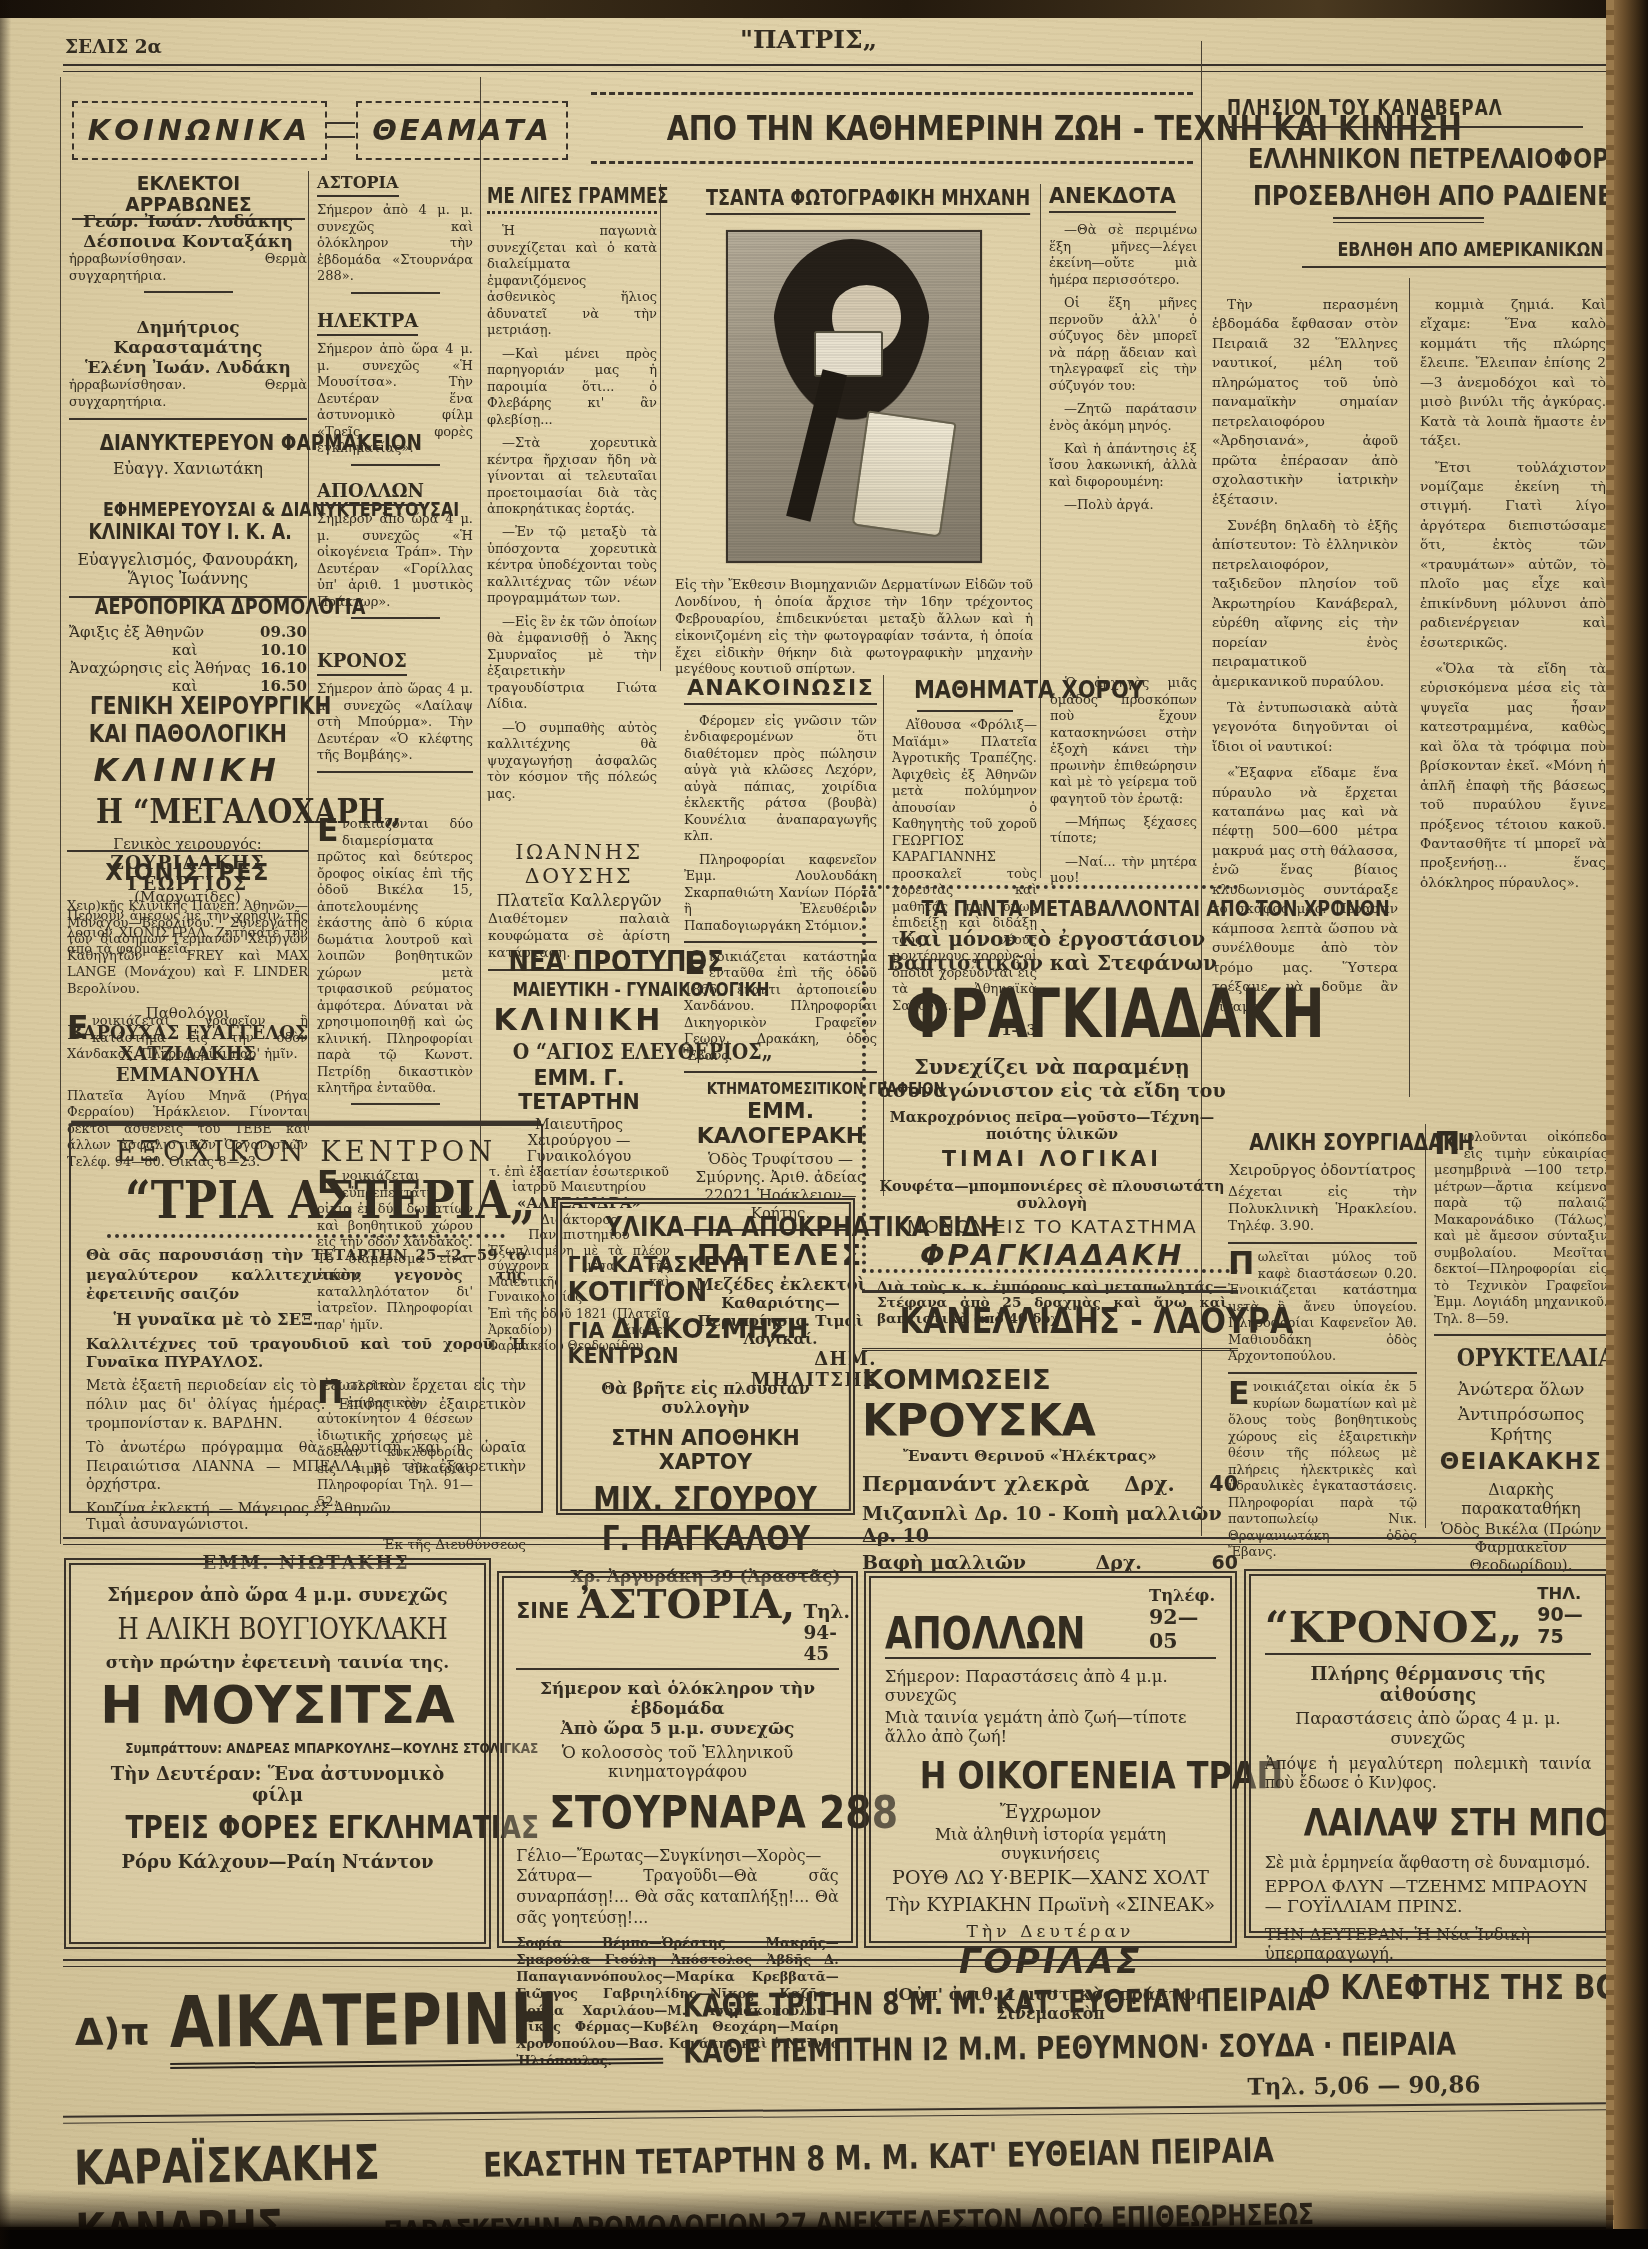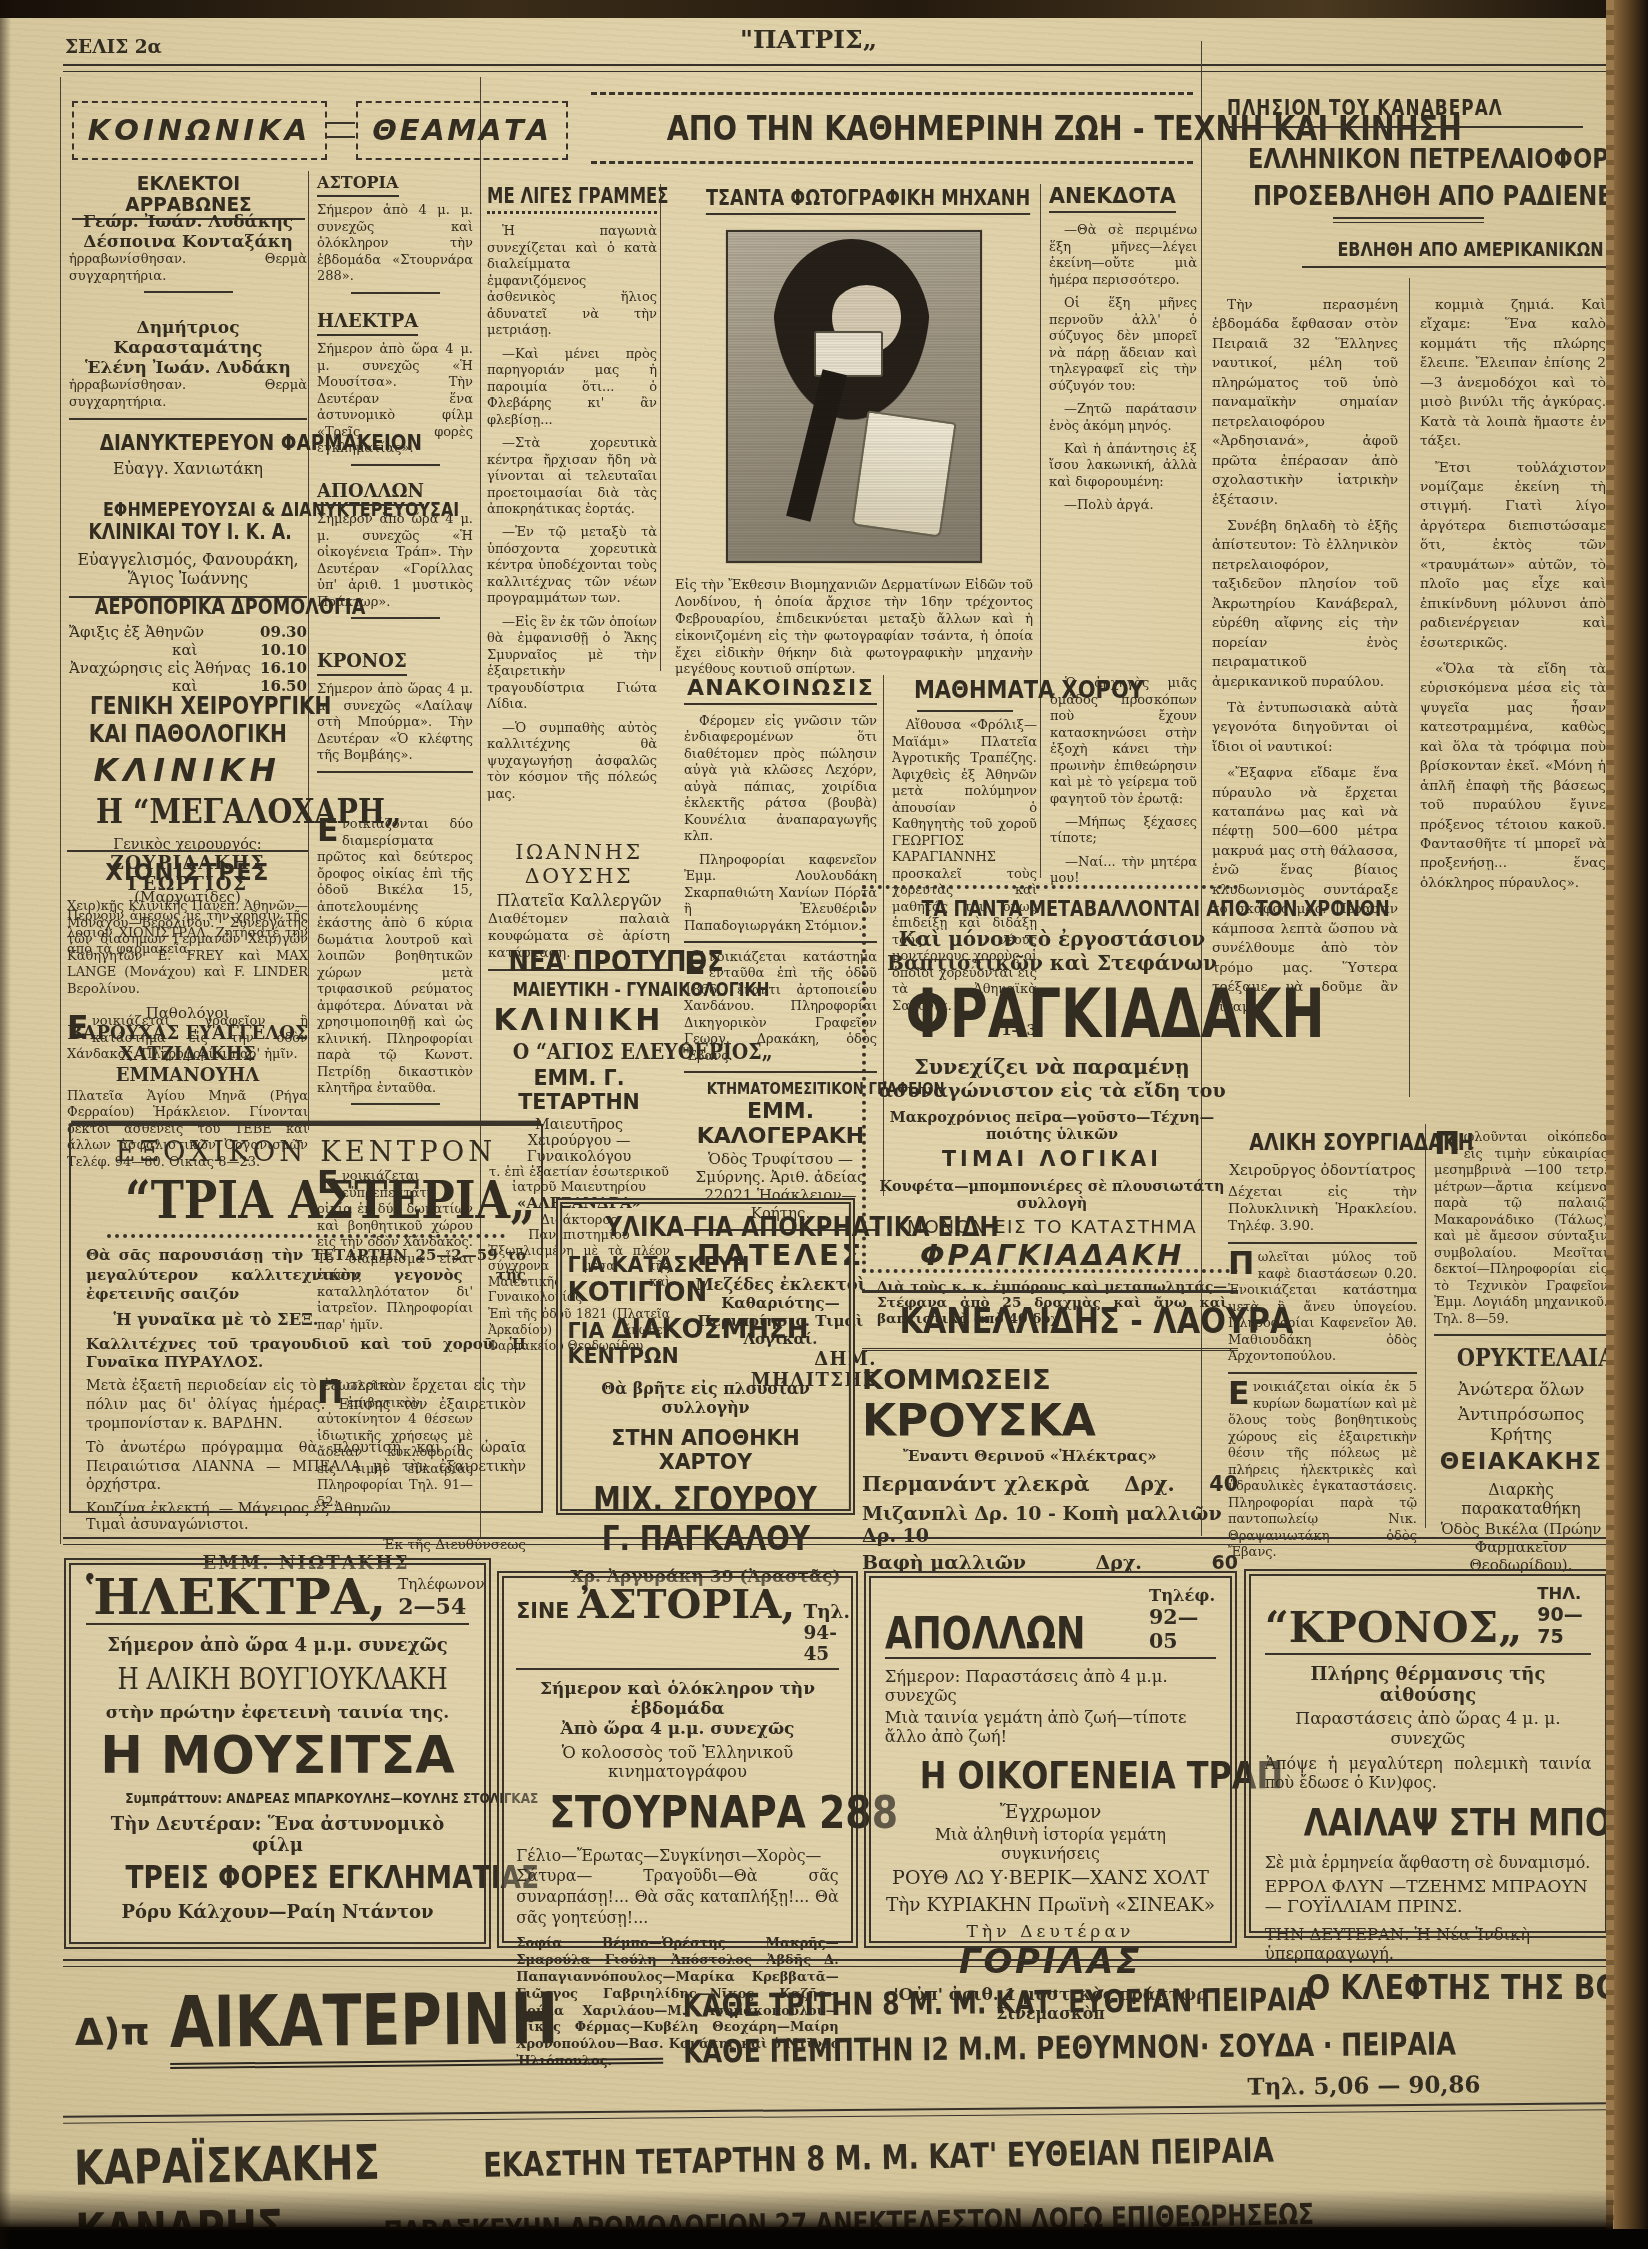--- a/index.html
+++ b/index.html
@@ -376,45 +376,38 @@
     <div class="c" style="font-size:17px;margin-top:6.9px;">Ἀνώτερα ὅλων</div>
     <div class="c" style="font-size:17px;margin-top:5.5px;">Ἀντιπρόσωπος Κρήτης</div>
     <div class="c sans b" style="font-size:23px;margin-top:4.1px;letter-spacing:1.4px;">ΘΕΙΑΚΑΚΗΣ</div>
     <div class="c" style="font-size:15.8px;margin-top:5.5px;">Διαρκὴς παρακαταθήκη</div>
     <div class="c" style="font-size:15px;margin-top:2.7px;">Ὁδὸς Βικέλα (Πρώην Φαρμακεῖον Θεοδωρίδου).</div>
   </div>
 
   <div class="blk dbl" style="left:63px;top:1537px;width:1543px;"></div>
 
   <div class="blk adframe" style="left:69px;top:1563px;width:417px;height:381px;padding:9.6px 15px;box-sizing:border-box;">
-    <div style="display:flex;align-items:flex-end;gap:12.3px;border-bottom:2.7px double #3a332a;padding-bottom:4.1px;">
-      <span class="b" style="font-size:49px;line-height:.9;">ἩΛΕΚΤΡΑ,</span>
-      <span style="display:inline-block;">
-        <span style="display:block;font-size:15px;">Τηλέφωνον</span>
-        <span class="b" style="display:block;font-size:22px;">2—54</span>
-      </span>
-    </div>
     <div class="c b" style="font-size:18px;margin-top:9.6px;">Σήμερον ἀπὸ ὥρα 4 μ.μ. συνεχῶς</div>
     <div class="c" style="font-size:29px;margin-top:6.9px;white-space:nowrap;"><span class="cx">Η ΑΛΙΚΗ ΒΟΥΓΙΟΥΚΛΑΚΗ</span></div>
     <div class="c b" style="font-size:17px;margin-top:5.5px;">στὴν πρώτην ἐφετεινὴ ταινία της.</div>
     <div class="c sans b" style="font-size:51px;margin-top:4.1px;">Η ΜΟΥΣΙΤΣΑ</div>
     <div class="c sans b" style="font-size:14.4px;margin-top:5.5px;"><span class="cx">Συμπράττουν: ΑΝΔΡΕΑΣ ΜΠΑΡΚΟΥΛΗΣ—ΚΟΥΛΗΣ ΣΤΟΛΙΓΚΑΣ</span></div>
     <div class="c b" style="font-size:18px;margin-top:6.9px;">Τὴν Δευτέραν: Ἕνα ἀστυνομικὸ φίλμ</div>
     <div class="c sans b" style="font-size:31.5px;margin-top:4.1px;"><span class="cx">ΤΡΕΙΣ ΦΟΡΕΣ ΕΓΚΛΗΜΑΤΙΑΣ</span></div>
     <div class="c b" style="font-size:18px;margin-top:5.5px;">Ρόρυ Κάλχουν—Ραίη Ντάντον</div>
   </div>
 
   <div class="blk adframe" style="left:502px;top:1576px;width:351px;height:367px;padding:8.2px 12.3px;box-sizing:border-box;">
     <div style="display:flex;align-items:baseline;gap:8.2px;border-bottom:2.7px double #3a332a;padding-bottom:4.1px;">
       <span class="sans b" style="font-size:20.6px;">ΣΙΝΕ</span>
       <span class="b" style="font-size:40px;line-height:.9;">ἈΣΤΟΡΙΑ,</span>
       <span class="b" style="font-size:18.5px;">Τηλ. 94-45</span>
     </div>
     <div class="c b" style="font-size:17px;margin-top:8.2px;">Σήμερον καὶ ὁλόκληρον τὴν ἑβδομάδα</div>
-    <div class="c b" style="font-size:17px;">Ἀπὸ ὥρα 4 μ.μ. συνεχῶς</div>
+    <div class="c b" style="font-size:17px;">Ἀπὸ ὥρα 5 μ.μ. συνεχῶς</div>
     <div class="c" style="font-size:16.4px;margin-top:4.1px;">Ὁ κολοσσὸς τοῦ Ἑλληνικοῦ κινηματογράφου</div>
     <div class="c sans b" style="font-size:45px;margin-top:5.5px;"><span class="cx">ΣΤΟΥΡΝΑΡΑ 288</span></div>
     <div class="j" style="font-size:15.8px;line-height:1.3;margin-top:6.9px;">Γέλιο—Ἔρωτας—Συγκίνησι—Χορὸς— Σάτυρα— Τραγοῦδι—Θὰ σᾶς συναρπάσῃ!... Θὰ σᾶς καταπλήξῃ!... Θὰ σᾶς γοητεύσῃ!...</div>
     <div class="j b" style="font-size:13px;line-height:1.3;margin-top:6.9px;">Σοφία Βέμπο—Ὀρέστης Μακρῆς—Σμαρούλα Γιούλη Ἀπόστολος Ἀβδῆς—Δ. Παπαγιαννόπουλος—Μαρίκα Κρεββατᾶ—Γιῶργος Γαβριηλίδης—Νῖκος Καζῆς—Βούλα Χαριλάου—Μ. Ἀσημακοπούλου—Νῖκος Φέρμας—Κυβέλη Θεοχάρη—Μαίρη Χρονοπούλου—Βασ. Κανάκης καὶ ὁ Ντῖνος Ἠλιόπουλος.</div>
   </div>
 
   <div class="blk adframe" style="left:869px;top:1576px;width:363px;height:367px;padding:8.2px 13.7px;box-sizing:border-box;">
     <div style="display:flex;align-items:flex-end;gap:13.7px;border-bottom:2.7px double #3a332a;padding-bottom:4.1px;">
       <span class="sans b" style="font-size:44px;line-height:.9;"><span class="cxl">ΑΠΟΛΛΩΝ</span></span>
       <span style="display:inline-block;">

